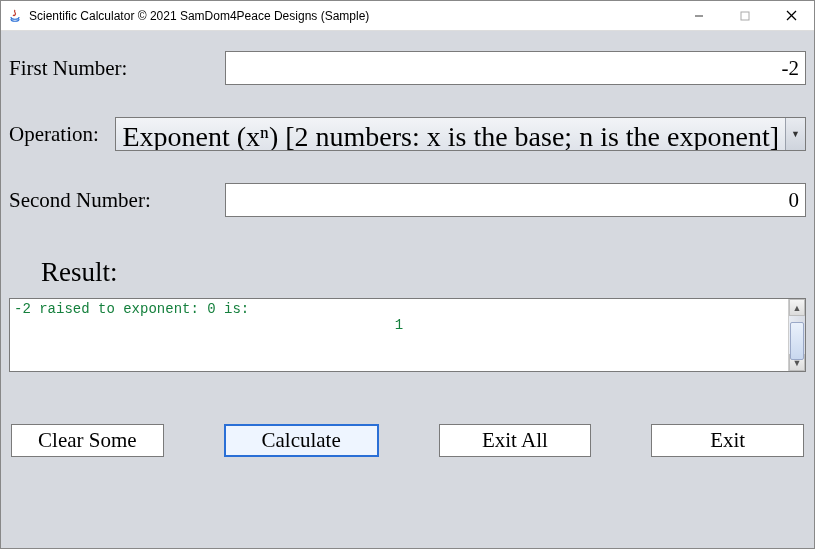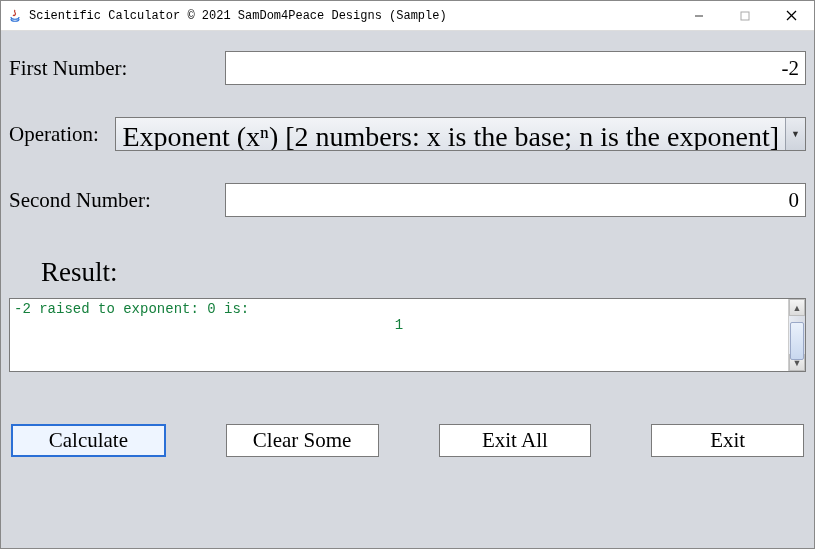--- a/index.html
+++ b/index.html
@@ -31,21 +31,20 @@
   .titlebar .app-icon {
     width: 16px;
     height: 16px;
     margin: 0 6px;
     display: inline-flex;
     align-items: center;
     justify-content: center;
   }
   .titlebar .title-text {
     flex: 0 0 auto;
-    font-family: Liberation Mono, monospace;
   }
   .titlebar-spacer { flex: 1; }
   .win-controls {
     display: flex;
     height: 100%;
   }
   .win-btn {
     width: 46px;
     height: 100%;
     display: flex;
@@ -266,20 +265,20 @@
           <div class="sb-btn">▲</div>
           <div class="sb-track">
             <div class="sb-thumb"></div>
           </div>
           <div class="sb-btn">▼</div>
         </div>
       </div>
     </div>
 
     <div class="button-row">
+      <div class="btn">Clear Some</div>
       <div class="btn primary">Calculate</div>
-      <div class="btn">Clear Some</div>
       <div class="btn">Exit All</div>
       <div class="btn">Exit</div>
     </div>
 
   </div>
 </div>
 
 </body></html>

